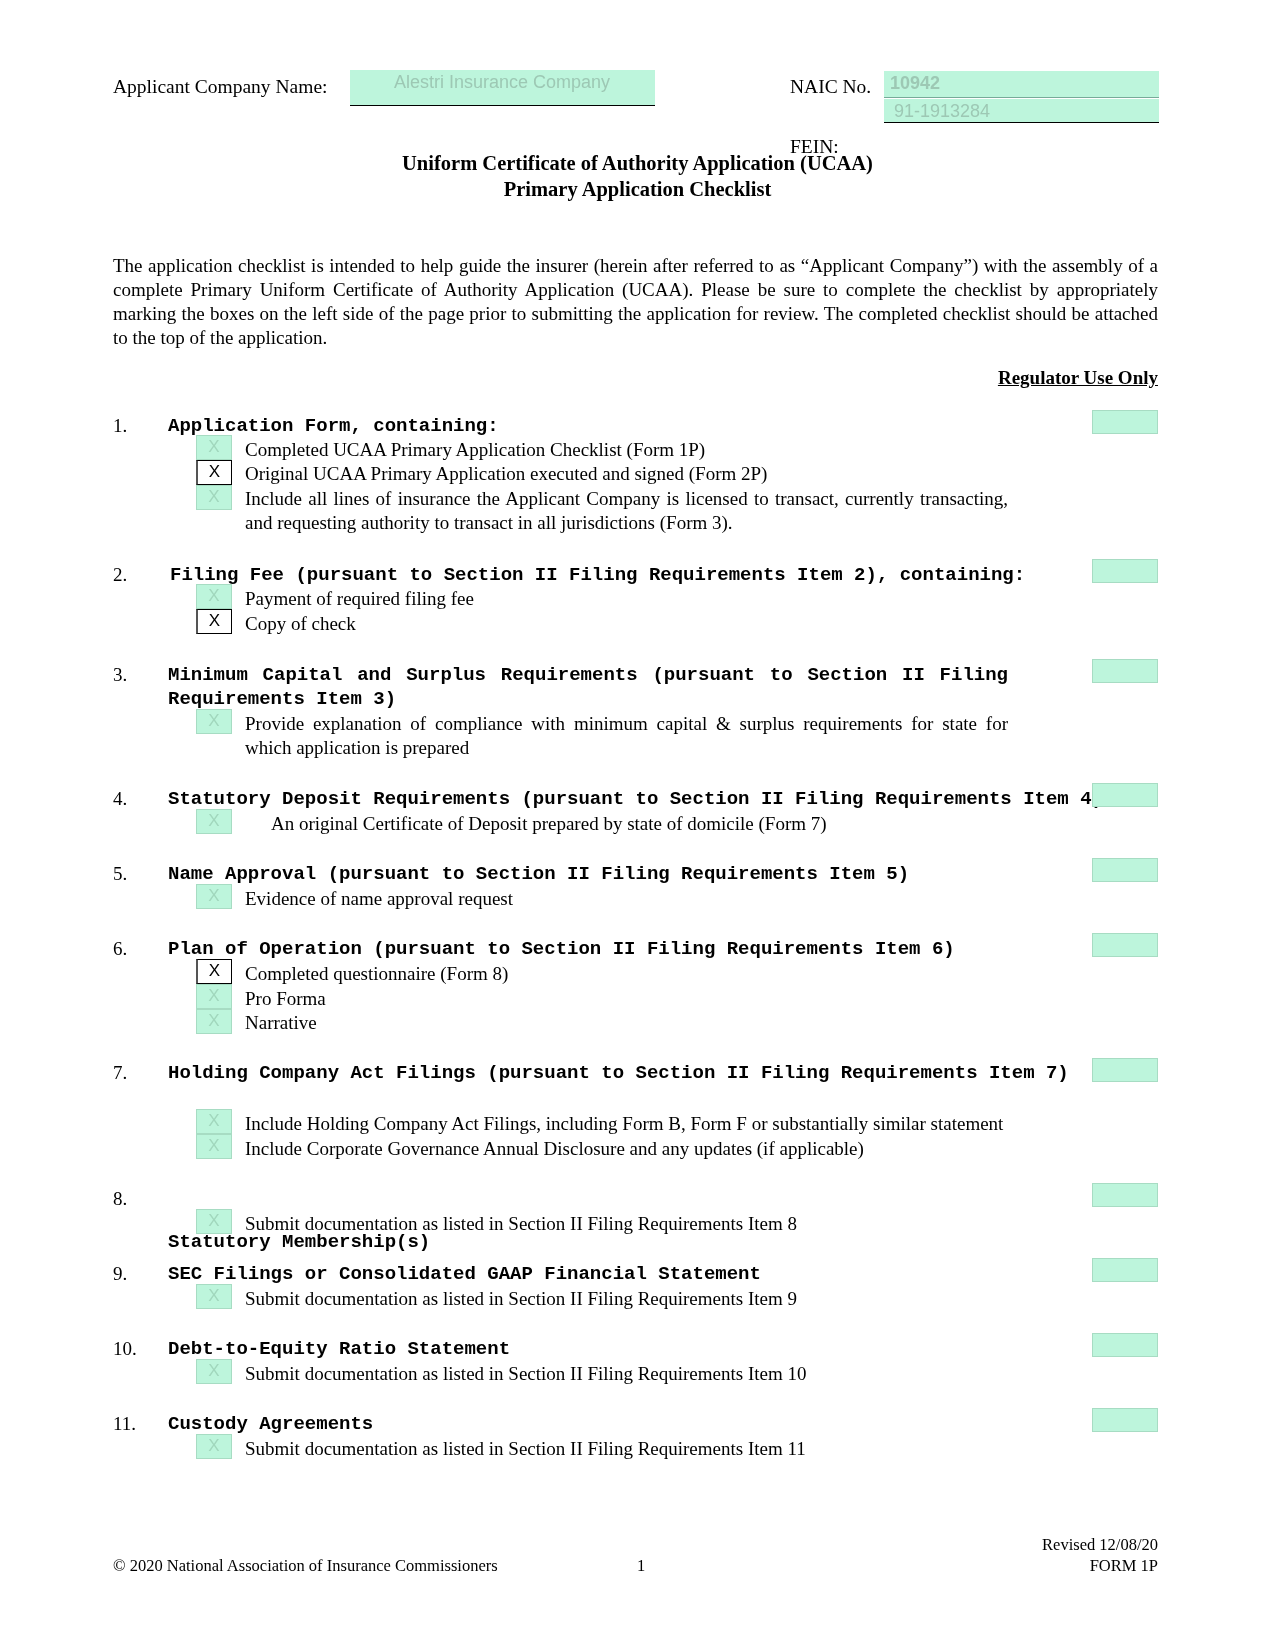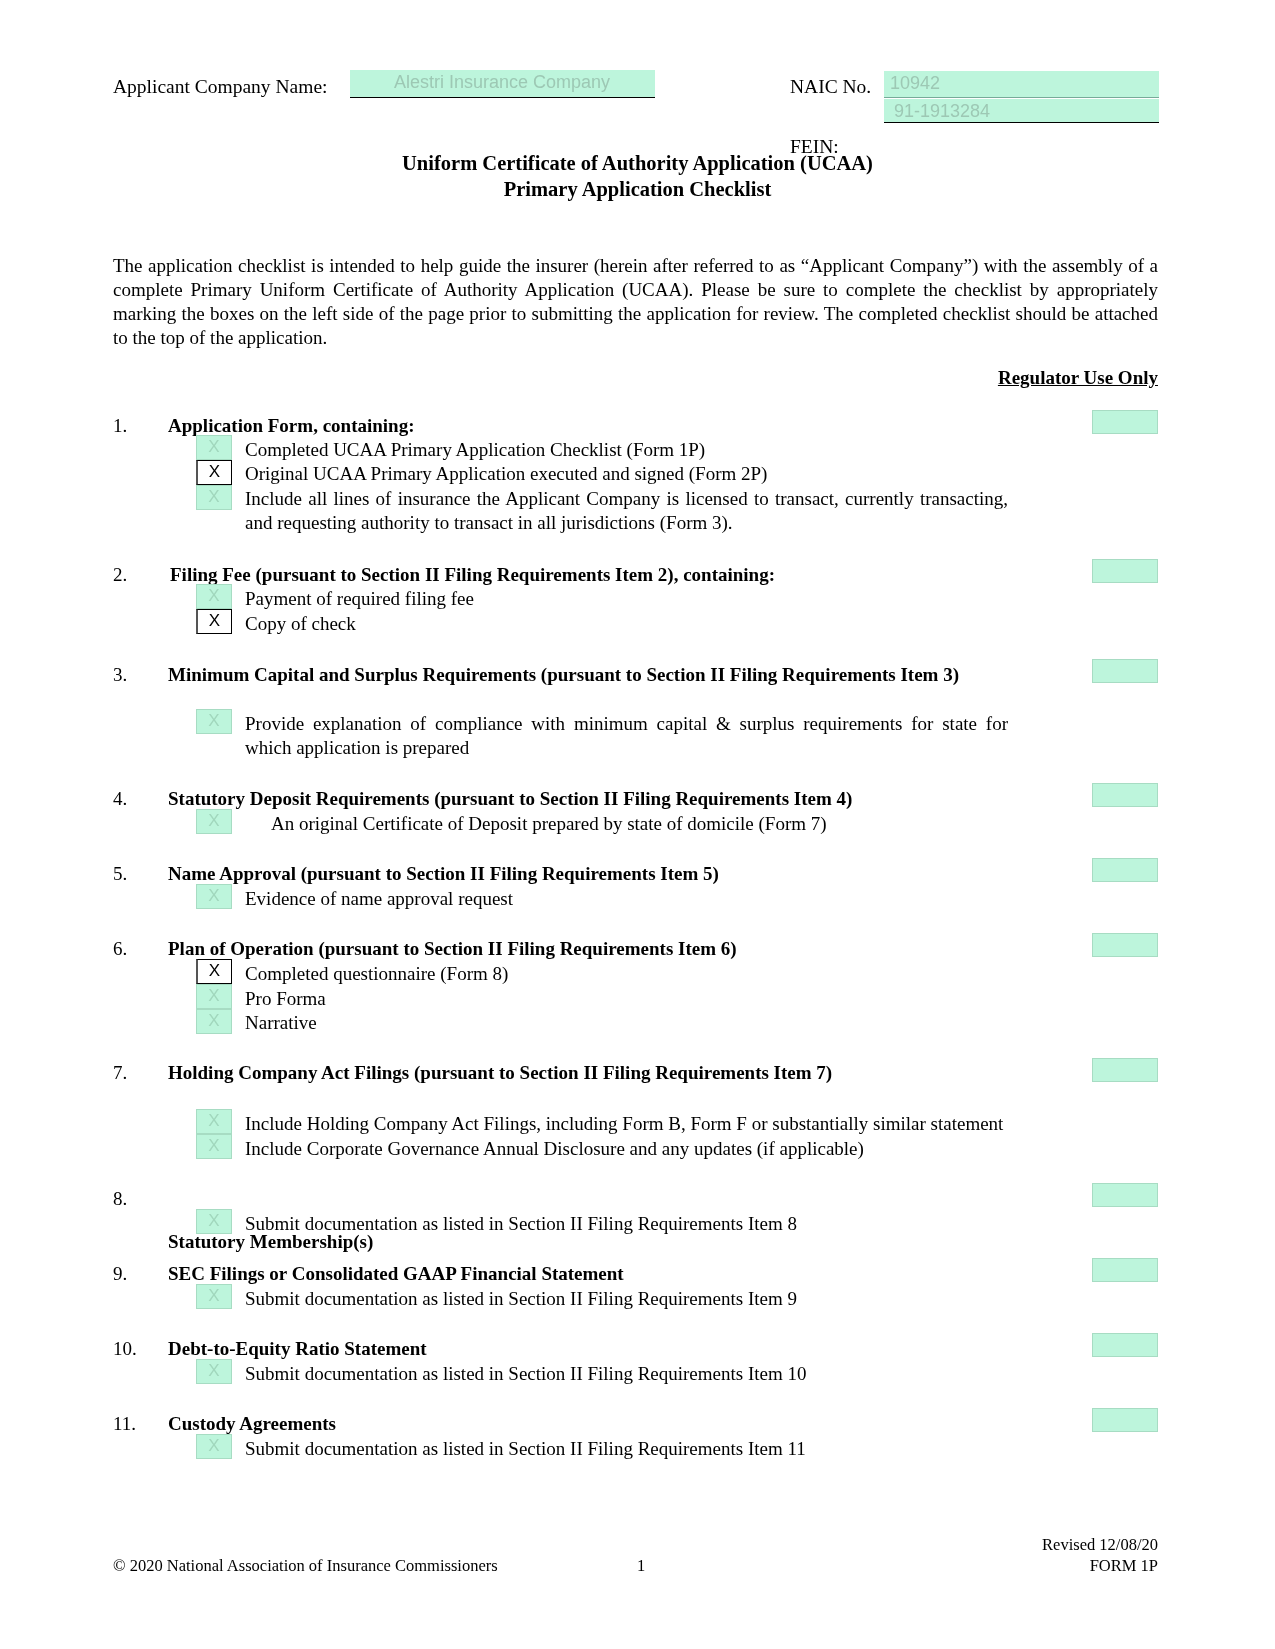--- a/index.html
+++ b/index.html
@@ -22,45 +22,45 @@
     }
     .intro {
       position: absolute; left: 113px; width: 1045px; top: 254px;
       font-size: 19px; line-height: 24px; text-align: justify;
     }
     .reg-only {
       position: absolute; right: 117px; top: 366px;
       font-weight: bold; text-decoration: underline; font-size: 19px; line-height: 24px;
     }
     .sec-num { position: absolute; left: 113px; font-size: 19px; line-height: 24px; }
-    .sec-head { position: absolute; left: 168px; font-weight: bold; font-size: 19px; line-height: 24px; }
+    .sec-head { position: absolute; left: 168px; font-weight: bold; font-size: 19px; line-height: 24px; font-family: Liberation Mono, monospace; }
     .sec-head.wrap { width: 840px; text-align: justify; }
     .reg-box {
       position: absolute; left: 1092px; width: 66px; height: 24px;
       background: #bdf5dc; border: 1.5px solid #a7dcc3; box-sizing: border-box;
     }
     .cb {
       position: absolute; left: 196px; width: 36px; height: 25px; box-sizing: border-box;
       font-family: "Liberation Sans", "DejaVu Sans", sans-serif;
       font-size: 17px; line-height: 22px; text-align: center;
     }
     .cb.green { background: #bdf5dc; color: #a1d7bd; border: 1.5px solid #a7dcc3; }
     .cb.white { background: #fff; color: #000; border: 1px solid #000; border-left: 2px solid #555; }
     .item-text { position: absolute; left: 245px; font-size: 19px; line-height: 24px; }
     .item-text.wrap { width: 763px; text-align: justify; }
     .footer { position: absolute; font-size: 16.5px; line-height: 21px; white-space: nowrap; }
   </style>
 </head>
 <body>
 
 <div class="label" style="left:113px; top:75px;">Applicant Company Name:</div>
-<div class="field" style="left:350px; top:70px; width:305px; height:28px;padding-left:44px;">Alestri Insurance Company</div>
+<div class="field" style="left:350px; top:70px; width:305px; height:36px;padding-left:44px;">Alestri Insurance Company</div>
 
 <div class="label" style="left:790px; top:75px;">NAIC No.</div>
-<div class="field" style="left:884px; top:71px; width:275px; height:27px; padding-left:6px; border-bottom:1px solid #7a9;">10942</div>
+<div class="field" style="left:884px; top:71px; width:275px; height:27px; padding-left:6px; border-bottom:1px solid #7a9;font-weight:bold;">10942</div>
 
 <div class="label" style="left:790px; top:95px;margin-top:40px;">FEIN:</div>
 <div class="field" style="left:884px; top:99px; width:275px; height:24px; padding-left:10px;">91-1913284</div>
 
 <div class="title-block">
   <div>Uniform Certificate of Authority Application (UCAA)</div>
   <div>Primary Application Checklist</div>
 </div>
 
 <div class="intro">The application checklist is intended to help guide the insurer (herein after referred to as “Applicant Company”) with the assembly of a complete Primary Uniform Certificate of Authority Application (UCAA). Please be sure to complete the checklist by appropriately marking the boxes on the left side of the page prior to submitting the application for review. The completed checklist should be attached to the top of the application.</div>

